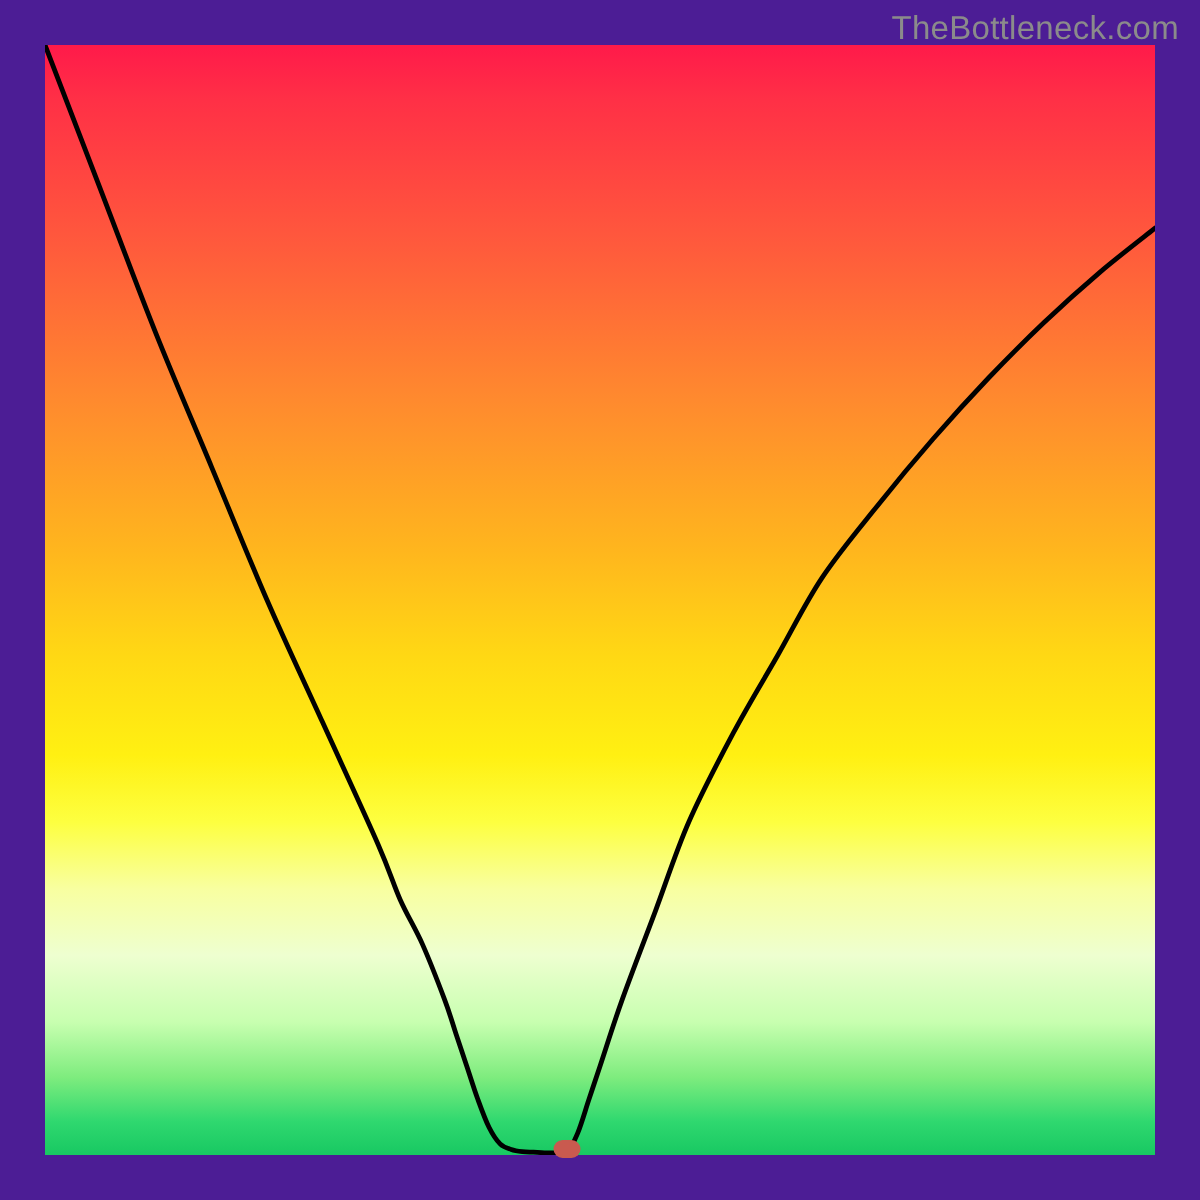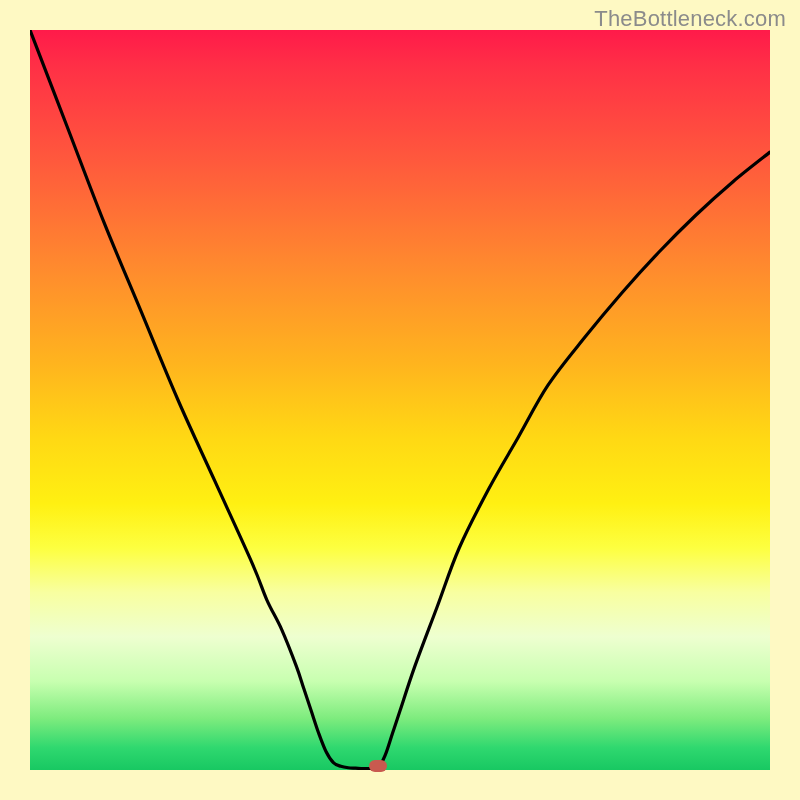--- a/index.html
+++ b/index.html
@@ -7,21 +7,21 @@
     padding: 0;
     width: 800px;
     height: 800px;
     background: #000;
     overflow: hidden;
     font-family: Arial, Helvetica, sans-serif;
   }
   .frame {
     position: absolute;
     inset: 0;
-    background: #fef9c3;
+    background: #4c1d95;
   }
   .plot-area {
     position: absolute;
     left: 30px;
     top: 30px;
     width: 740px;
     height: 740px;
     
     background: linear-gradient(to bottom,
       #ff1a4a 0%,

